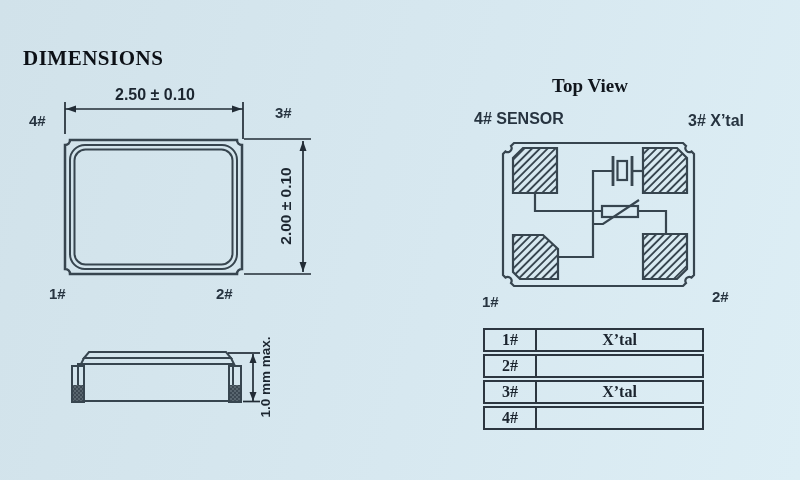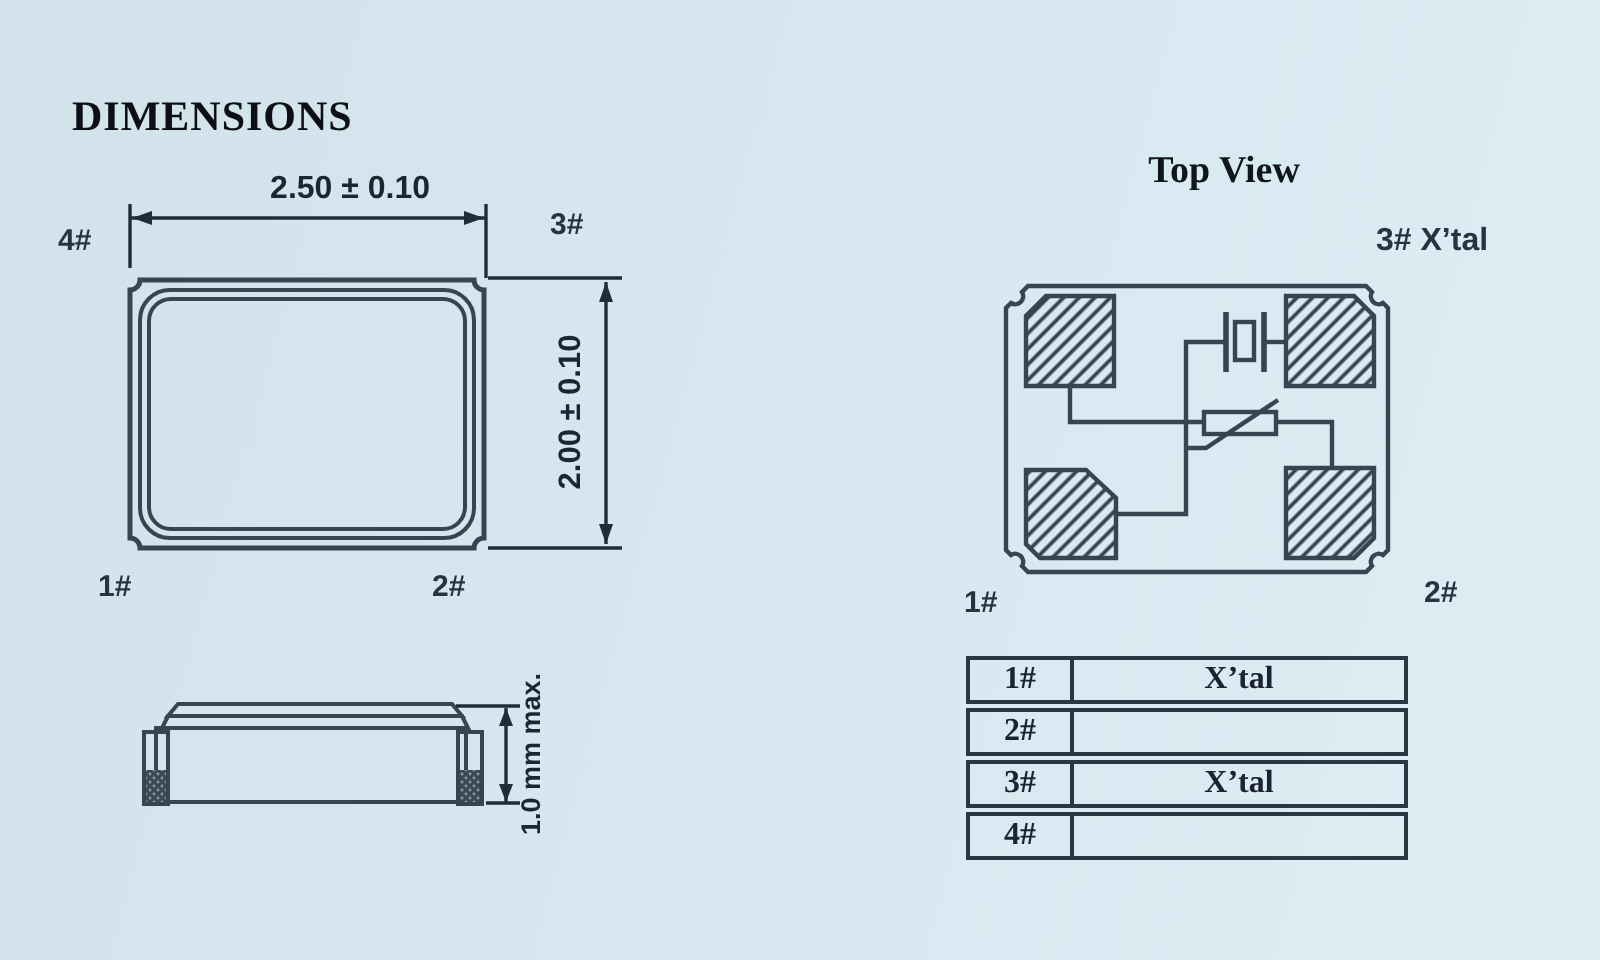--- a/index.html
+++ b/index.html
@@ -5,27 +5,27 @@
   html,body{margin:0;padding:0;}
   .canvas{
     position:relative;width:800px;height:480px;overflow:hidden;
     background:linear-gradient(105deg,#d1e2ea 0%,#d7e8f0 55%,#ddeef5 100%);
     font-family:"Liberation Sans","DejaVu Sans",sans-serif;
   }
   svg.art{position:absolute;left:0;top:0;}
   .t{position:absolute;white-space:nowrap;}
   .heading{
     left:23px;top:46px;font-family:"Liberation Serif","DejaVu Serif",serif;
-    font-size:21px;font-weight:bold;letter-spacing:.5px;color:#0c1016;margin-left:13px;
+    font-size:21px;font-weight:bold;letter-spacing:.5px;color:#0c1016;
   }
   .lbl{font-size:15px;font-weight:bold;color:#273440;}
   .dim{font-size:16px;font-weight:bold;color:#1c2630;}
   .rot{transform:rotate(-90deg);transform-origin:center center;text-align:center;}
   .tv-title{
-    left:552px;top:75px;width:120px;text-align:center;
+    left:552px;top:75px;width:120px;
     font-family:"Liberation Serif","DejaVu Serif",serif;
     font-size:19px;font-weight:bold;color:#10161d;
   }
   .pin-table{position:absolute;left:483px;top:328px;width:221px;}
   .pin-table .row{display:flex;border:2px solid #2c3640;margin-top:2px;}
   .pin-table .row:first-child{margin-top:0;}
   .pin-table .cell{
     height:20px;line-height:20px;text-align:center;
     font-family:"Liberation Serif","DejaVu Serif",serif;
     font-size:16px;font-weight:bold;color:#1b242e;
@@ -116,31 +116,32 @@
 
       <g>
         <rect x="602" y="206" width="36" height="11"></rect>
         <polyline points="592,224 603,224 639,200"></polyline>
       </g>
     </g>
   </svg>
 
   <div class="t heading">DIMENSIONS</div>
 
-  <div class="t dim" style="left:95px;top:86px;width:120px;text-align:right;">2.50 ± 0.10</div>
+  <div class="t dim" style="left:95px;top:86px;width:120px;text-align:center;">2.50 ± 0.10</div>
   <div class="t dim rot" style="left:231px;top:197px;width:110px;height:18px;font-size:15.5px;">2.00 ± 0.10</div>
 
   <div class="t lbl" style="left:29px;top:112px;">4#</div>
   <div class="t lbl" style="left:275px;top:104px;">3#</div>
   <div class="t lbl" style="left:49px;top:285px;">1#</div>
   <div class="t lbl" style="left:216px;top:285px;">2#</div>
 
   <div class="t dim rot" style="left:221px;top:369px;width:90px;height:16px;font-size:13.5px;">1.0 mm max.</div>
 
   <div class="t tv-title">Top View</div>
+  <div class="t lbl" style="left:474px;top:110px;font-size:16px;">4# SENSOR</div>
   <div class="t lbl" style="left:688px;top:112px;font-size:16px;text-align:center;">3# X’tal</div>
   <div class="t lbl" style="left:482px;top:293px;">1#</div>
   <div class="t lbl" style="left:712px;top:288px;">2#</div>
 
   <div class="pin-table">
     <div class="row">
       <div class="cell c1">1#</div>
       <div class="cell c2">X’tal</div>
     </div>
     <div class="row">

